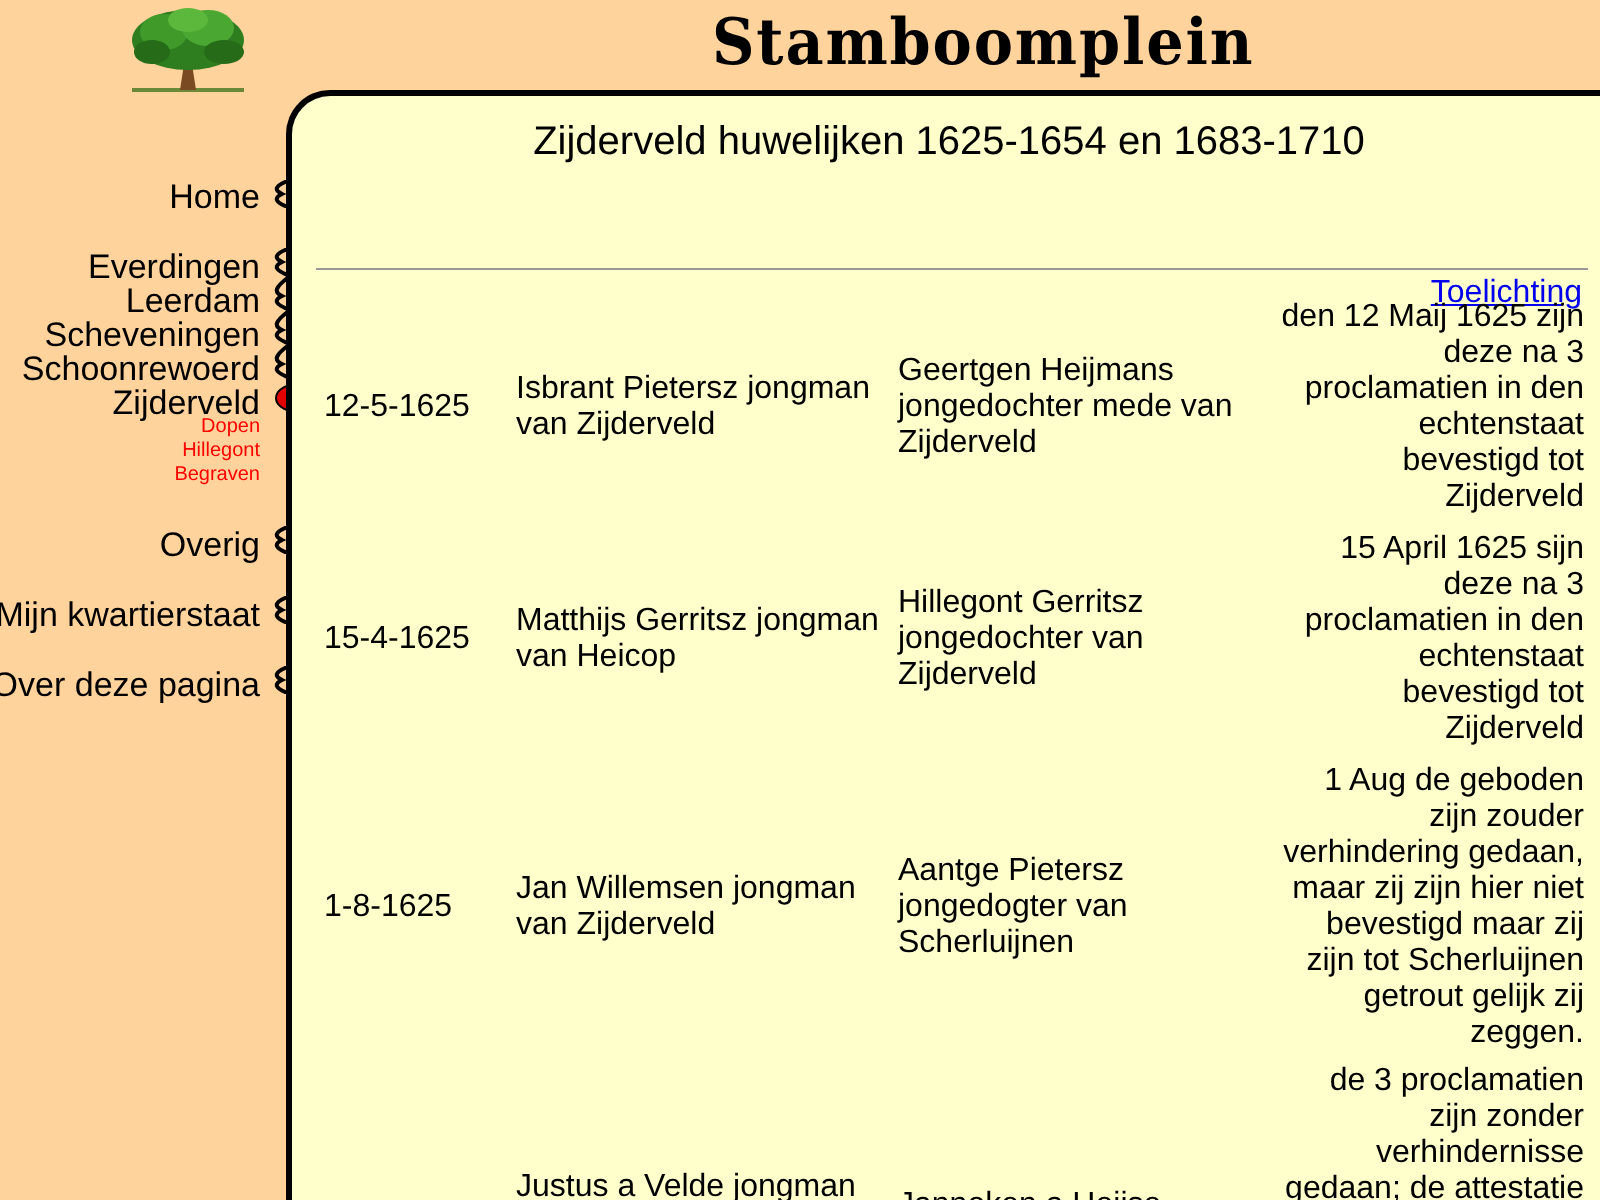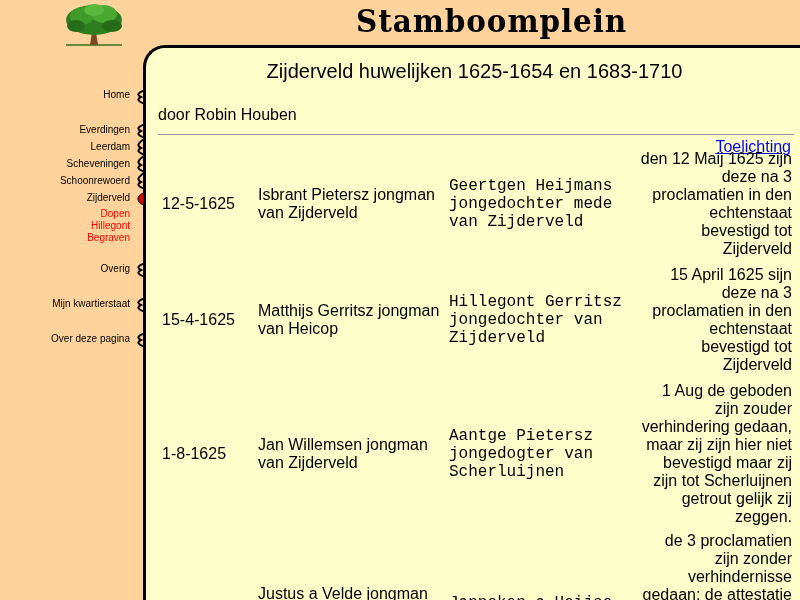--- a/index.html
+++ b/index.html
@@ -12,21 +12,21 @@
     position:absolute; left:62px; top:2px; width:64px; height:46px;
   }
   .brand {
     position:absolute; left:356px; top:2px;
     font-family:"DejaVu Serif", serif; font-weight:bold;
     font-size:32px; color:#000; letter-spacing:1px;
     transform:scaleX(0.92); transform-origin:left top;
   }
   .sidebar { position:absolute; left:0; top:0; width:140px; height:600px; }
   .nav-item {
-    position:absolute; right:10px; font-size:10px; color:#000;
+    position:absolute; right:10px; font-size:17px; color:#000;
     text-decoration:none; white-space:nowrap; cursor:pointer;
   }
   .nav-sub {
     position:absolute; right:10px; font-size:10px; color:#ff0000;
     text-decoration:none; white-space:nowrap; cursor:pointer;
   }
   .copyright { position:absolute; left:14px; top:570px; font-size:11px; color:#000; }
   .panel {
     position:absolute; left:143px; top:45px; width:680px; height:600px;
     background:#ffffcc;
@@ -45,21 +45,21 @@
     color:#0000ee; text-decoration:underline; cursor:pointer;margin-top:32px;
   }
   .hr { position:absolute; left:12px; top:86px; width:636px; height:1px; background:#999; }
   table.records {
     position:absolute; left:12px; top:99px; border-collapse:separate; border-spacing:4px 0;
     font-size:16px; color:#000; line-height:18px;
   }
   table.records td { vertical-align:middle; padding:1px 0 3px 0; }
   td.c-date { width:92px;margin-left:44px; }
   td.c-groom { width:187px; }
-  td.c-bride { width:187px;font-family:Liberation Mono, monospace; }
+  td.c-bride { width:187px; }
   td.c-note { width:152px;text-align:right; }
 </style>
 </head>
 <body>
 
 <svg class="tree" viewBox="0 0 64 46">
   <rect x="4" y="42" width="56" height="2" fill="#6a8a3a"></rect>
   <path d="M28 43 L30 30 L26 26 L30 27 L32 22 L34 27 L39 25 L34 30 L36 43 Z" fill="#7a4a22"></path>
   <ellipse cx="32" cy="18" rx="28" ry="15" fill="#2e7d1e"></ellipse>
   <ellipse cx="20" cy="14" rx="12" ry="9" fill="#3f9a2a"></ellipse>
@@ -100,21 +100,20 @@
   </svg>
 <svg class="wave" style="top:298px" viewBox="0 0 14 14">
     <path d="M12 0 C4 3 4 5 8 7 C4 9 4 11 12 14" fill="none" stroke="#000" stroke-width="2"></path>
   </svg>
 <svg class="wave" style="top:333px" viewBox="0 0 14 14">
     <path d="M12 0 C4 3 4 5 8 7 C4 9 4 11 12 14" fill="none" stroke="#000" stroke-width="2"></path>
   </svg>
 
 <div class="panel">
   <div class="page-title">Zijderveld huwelijken 1625-1654 en 1683-1710</div>
-  <div class="author">door Robin Houben</div>
   <a class="toelichting">Toelichting</a>
   <div class="hr"></div>
 
   <table class="records">
     <tbody>
         <tr style="height:116px">
       <td class="c-date">12-5-1625</td>
       <td class="c-groom">Isbrant Pietersz jongman van Zijderveld</td>
       <td class="c-bride">Geertgen Heijmans jongedochter mede van Zijderveld</td>
       <td class="c-note">den 12 Maij 1625 zijn deze na 3 proclamatien in den echtenstaat bevestigd tot Zijderveld</td>

